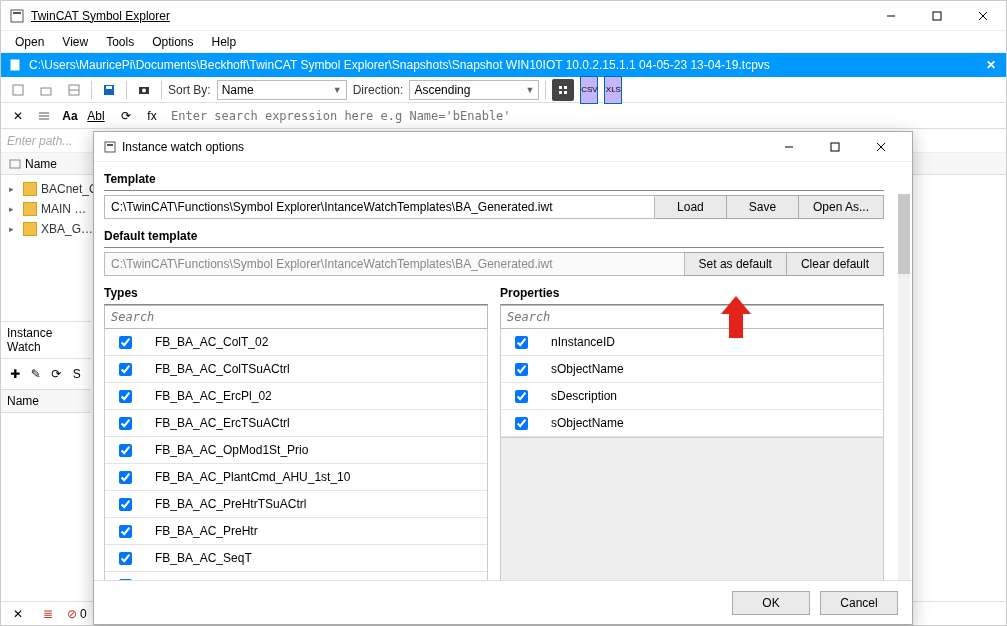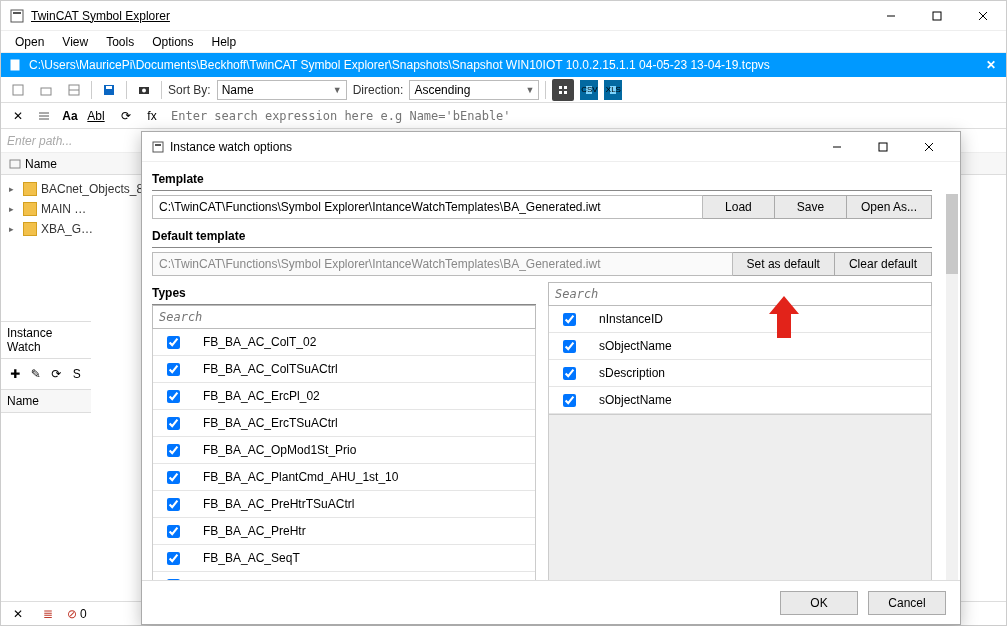--- a/index.html
+++ b/index.html
@@ -30,21 +30,21 @@
 .tree-item { display:flex; align-items:center; height:20px; padding:0 8px; gap:4px; color:#333;}
 .tree-item .carrot { font-size:9px; color:#666; width:10px;}
 .tree-item .ficon { width:14px; height:14px; background:#f2c04a; border:1px solid #d4a020; display:inline-block;}
 .lower-left { position:absolute; left:0; top:320px; width:90px; }
 .lower-left .iw-label { padding:4px 6px; border-bottom:1px solid #ddd; border-top:1px solid #ddd;}
 .lower-left .iw-tb { display:flex; gap:4px; padding:4px 6px; border-bottom:1px solid #ddd;}
 .lower-left .iw-head { padding:4px 6px; border-bottom:1px solid #ddd; background:#f7f7f7;}
 .statusbar { position:absolute; bottom:0; left:0; right:0; height:24px; border-top:1px solid #ddd; display:flex; align-items:center; padding:0 6px; gap:8px;}
 .statusbar .errbadge { display:flex; align-items:center; gap:3px; }
 
-.modal { position:absolute; left:92px; top:130px; width:820px; height:494px; background:#fff; border:1px solid #aaa; box-shadow:0 4px 16px rgba(0,0,0,.25); display:flex; flex-direction:column;margin-left:48px;}
+.modal { position:absolute; left:92px; top:130px; width:820px; height:494px; background:#fff; border:1px solid #aaa; box-shadow:0 4px 16px rgba(0,0,0,.25); display:flex; flex-direction:column;}
 .modal-title { height:30px; display:flex; align-items:center; padding:0 8px; border-bottom:1px solid #eee;}
 .modal-title .mt-text { flex:1; }
 .modal-body { flex:1; padding:6px 10px; overflow:hidden; position:relative;}
 .section-label { font-weight:bold; padding:4px 0; border-bottom:1px solid #888; margin-bottom:4px;}
 .row { display:flex; gap:0; margin-bottom:2px;}
 .row input[type=text] { flex:1; height:24px; border:1px solid #bbb; padding:0 6px; }
 .btn { height:24px; border:1px solid #aaa; background:#eaeaea; padding:0 14px; display:flex; align-items:center; justify-content:center; min-width:72px;}
 .row .btn { border-left:none;}
 .row .btn + .btn { border-left:none;}
 input[readonly] { color:#888; background:#fafafa;}
@@ -56,21 +56,21 @@
 .listbox.short { flex:none; }
 .listrow { display:flex; align-items:center; height:27px; padding:0 10px; gap:20px; border-bottom:1px solid #e5e5e5;}
 .listrow input[type=checkbox]{ width:13px; height:13px;}
 .rightcol .empty-fill { flex:1; background:#eee; border:1px solid #ccc; border-top:none;}
 .modal-footer { height:44px; border-top:1px solid #ddd; display:flex; align-items:center; justify-content:flex-end; padding:0 14px; gap:10px;}
 .modal-footer .btn { min-width:78px; height:24px;}
 .arrow-callout { position:absolute; left:627px; top:134px; width:30px; height:42px; pointer-events:none;}
 .arrow-callout svg { width:100%; height:100%;}
 .scrolltrack { position:absolute; right:2px; top:32px; width:12px; height:420px; background:#f1f1f1;}
 .scrollthumb { width:100%; height:80px; background:#c8c8c8;}
-.small-icon-box { width:18px; height:20px; border:6px solid #0369a1; display:inline-flex; font-size:8px; align-items:center; justify-content:center; background:#7dd3fc;}
+.small-icon-box { width:18px; height:28px; border:1px solid #0369a1; display:inline-flex; font-size:8px; align-items:center; justify-content:center; background:#c4b5fd;}
 .icon16 { width:16px; height:16px; display:inline-flex; align-items:center; justify-content:center;}
 </style>
 </head>
 <body>
 
 <div class="window">
 
   <div class="titlebar">
     <span class="icon">
       <svg width="14" height="14" viewBox="0 0 14 14">
@@ -333,20 +333,21 @@
                   <span>FB_BA_AC_SeqT</span>
                 </div>
               <div class="listrow">
                   <input type="checkbox" checked="" style="">
                   <span>FB_BA_AC_SumNgtCol</span>
                 </div>
             </div>
           </div>
 
           <div class="col rightcol">
+            <div class="col-head">Properties</div>
             <input class="searchbox" placeholder="Search" style="">
             <div class="listbox short">
               <div class="listrow">
                   <input type="checkbox" checked="" style="">
                   <span>nInstanceID</span>
                 </div>
               <div class="listrow">
                   <input type="checkbox" checked="" style="">
                   <span>sObjectName</span>
                 </div>

